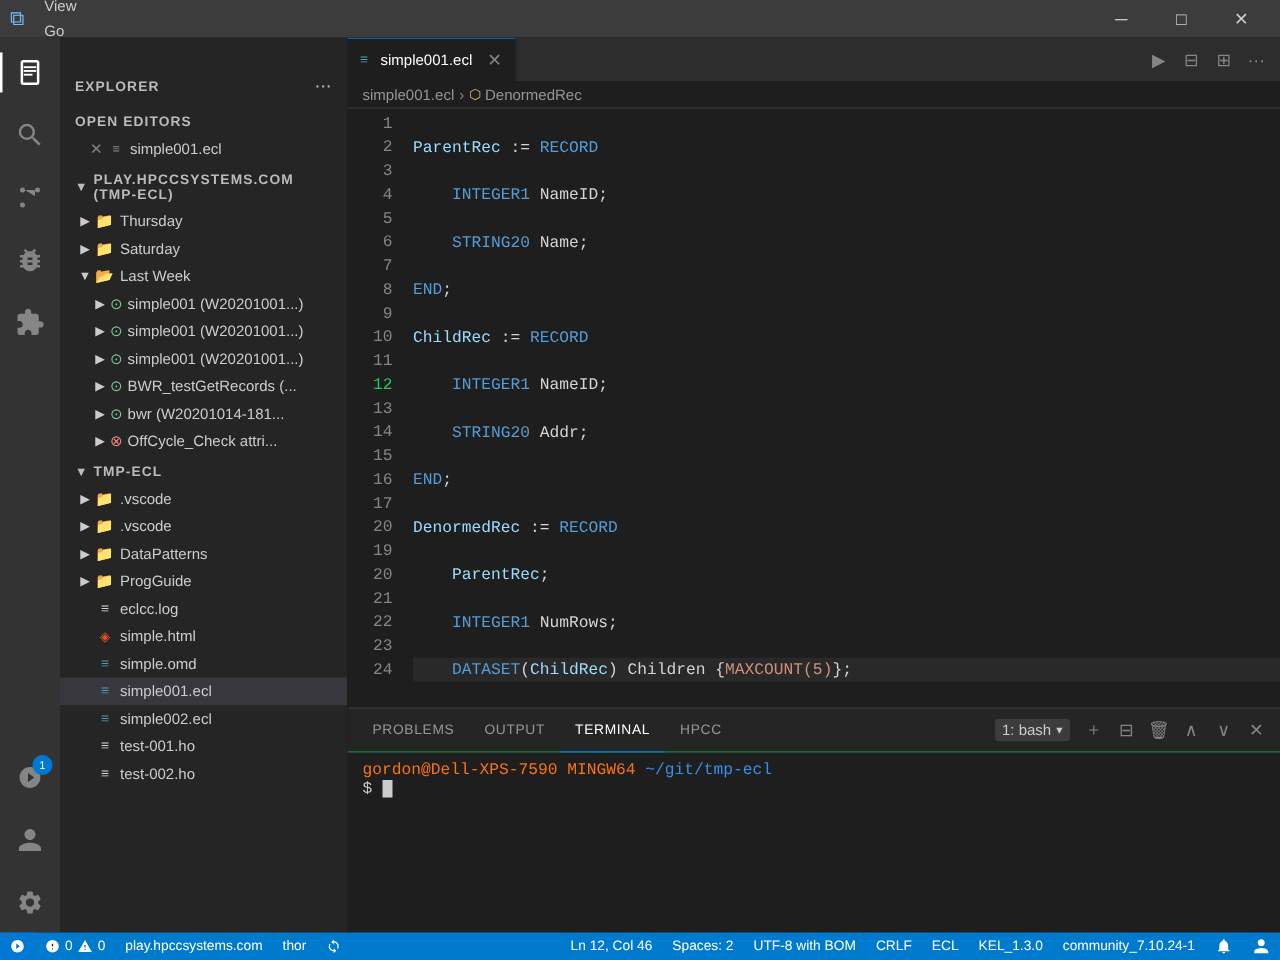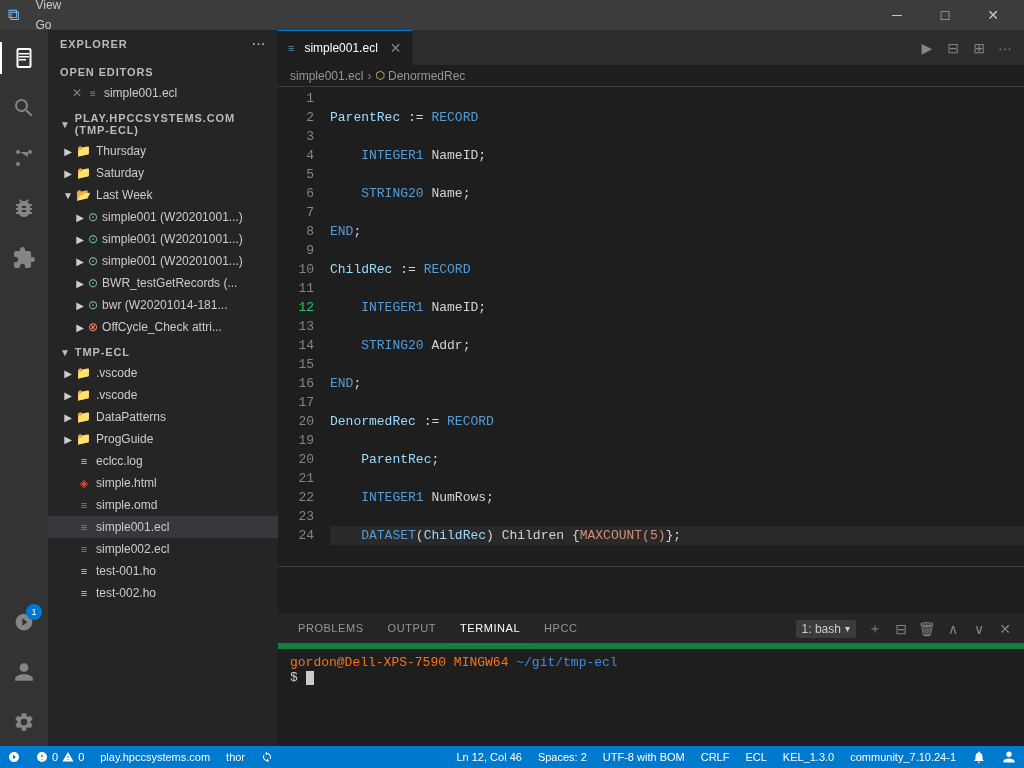--- a/index.html
+++ b/index.html
@@ -138,20 +138,21 @@
     .explorer-title {
       font-size: 11px;
       font-weight: 700;
       letter-spacing: 0.08em;
       color: #bbbbbb;
       padding: 8px 12px;
       text-transform: uppercase;
       display: flex;
       align-items: center;
       justify-content: space-between;
+      margin-top: 26px;
     }
 
     .tree-item {
       display: flex;
       align-items: center;
       height: 22px;
       padding-left: 12px;
       cursor: pointer;
       white-space: nowrap;
       overflow: hidden;
@@ -310,24 +311,23 @@
       display: flex;
       flex-direction: column;
       border-top: 1px solid #3c3c3c;
       flex-shrink: 0;
     }
     #panel-tabs {
       display: flex;
       align-items: center;
       height: 35px;
       background: #252526;
-      border-bottom: 6px solid #15803d;
+      border-bottom: 1px solid #15803d;
       padding: 0 8px;
       gap: 0;
-      margin-top: 47px;
     }
     .panel-tab {
       padding: 0 12px;
       height: 35px;
       display: flex;
       align-items: center;
       cursor: pointer;
       color: #969696;
       font-size: 11px;
       border-bottom: 1px solid transparent;

